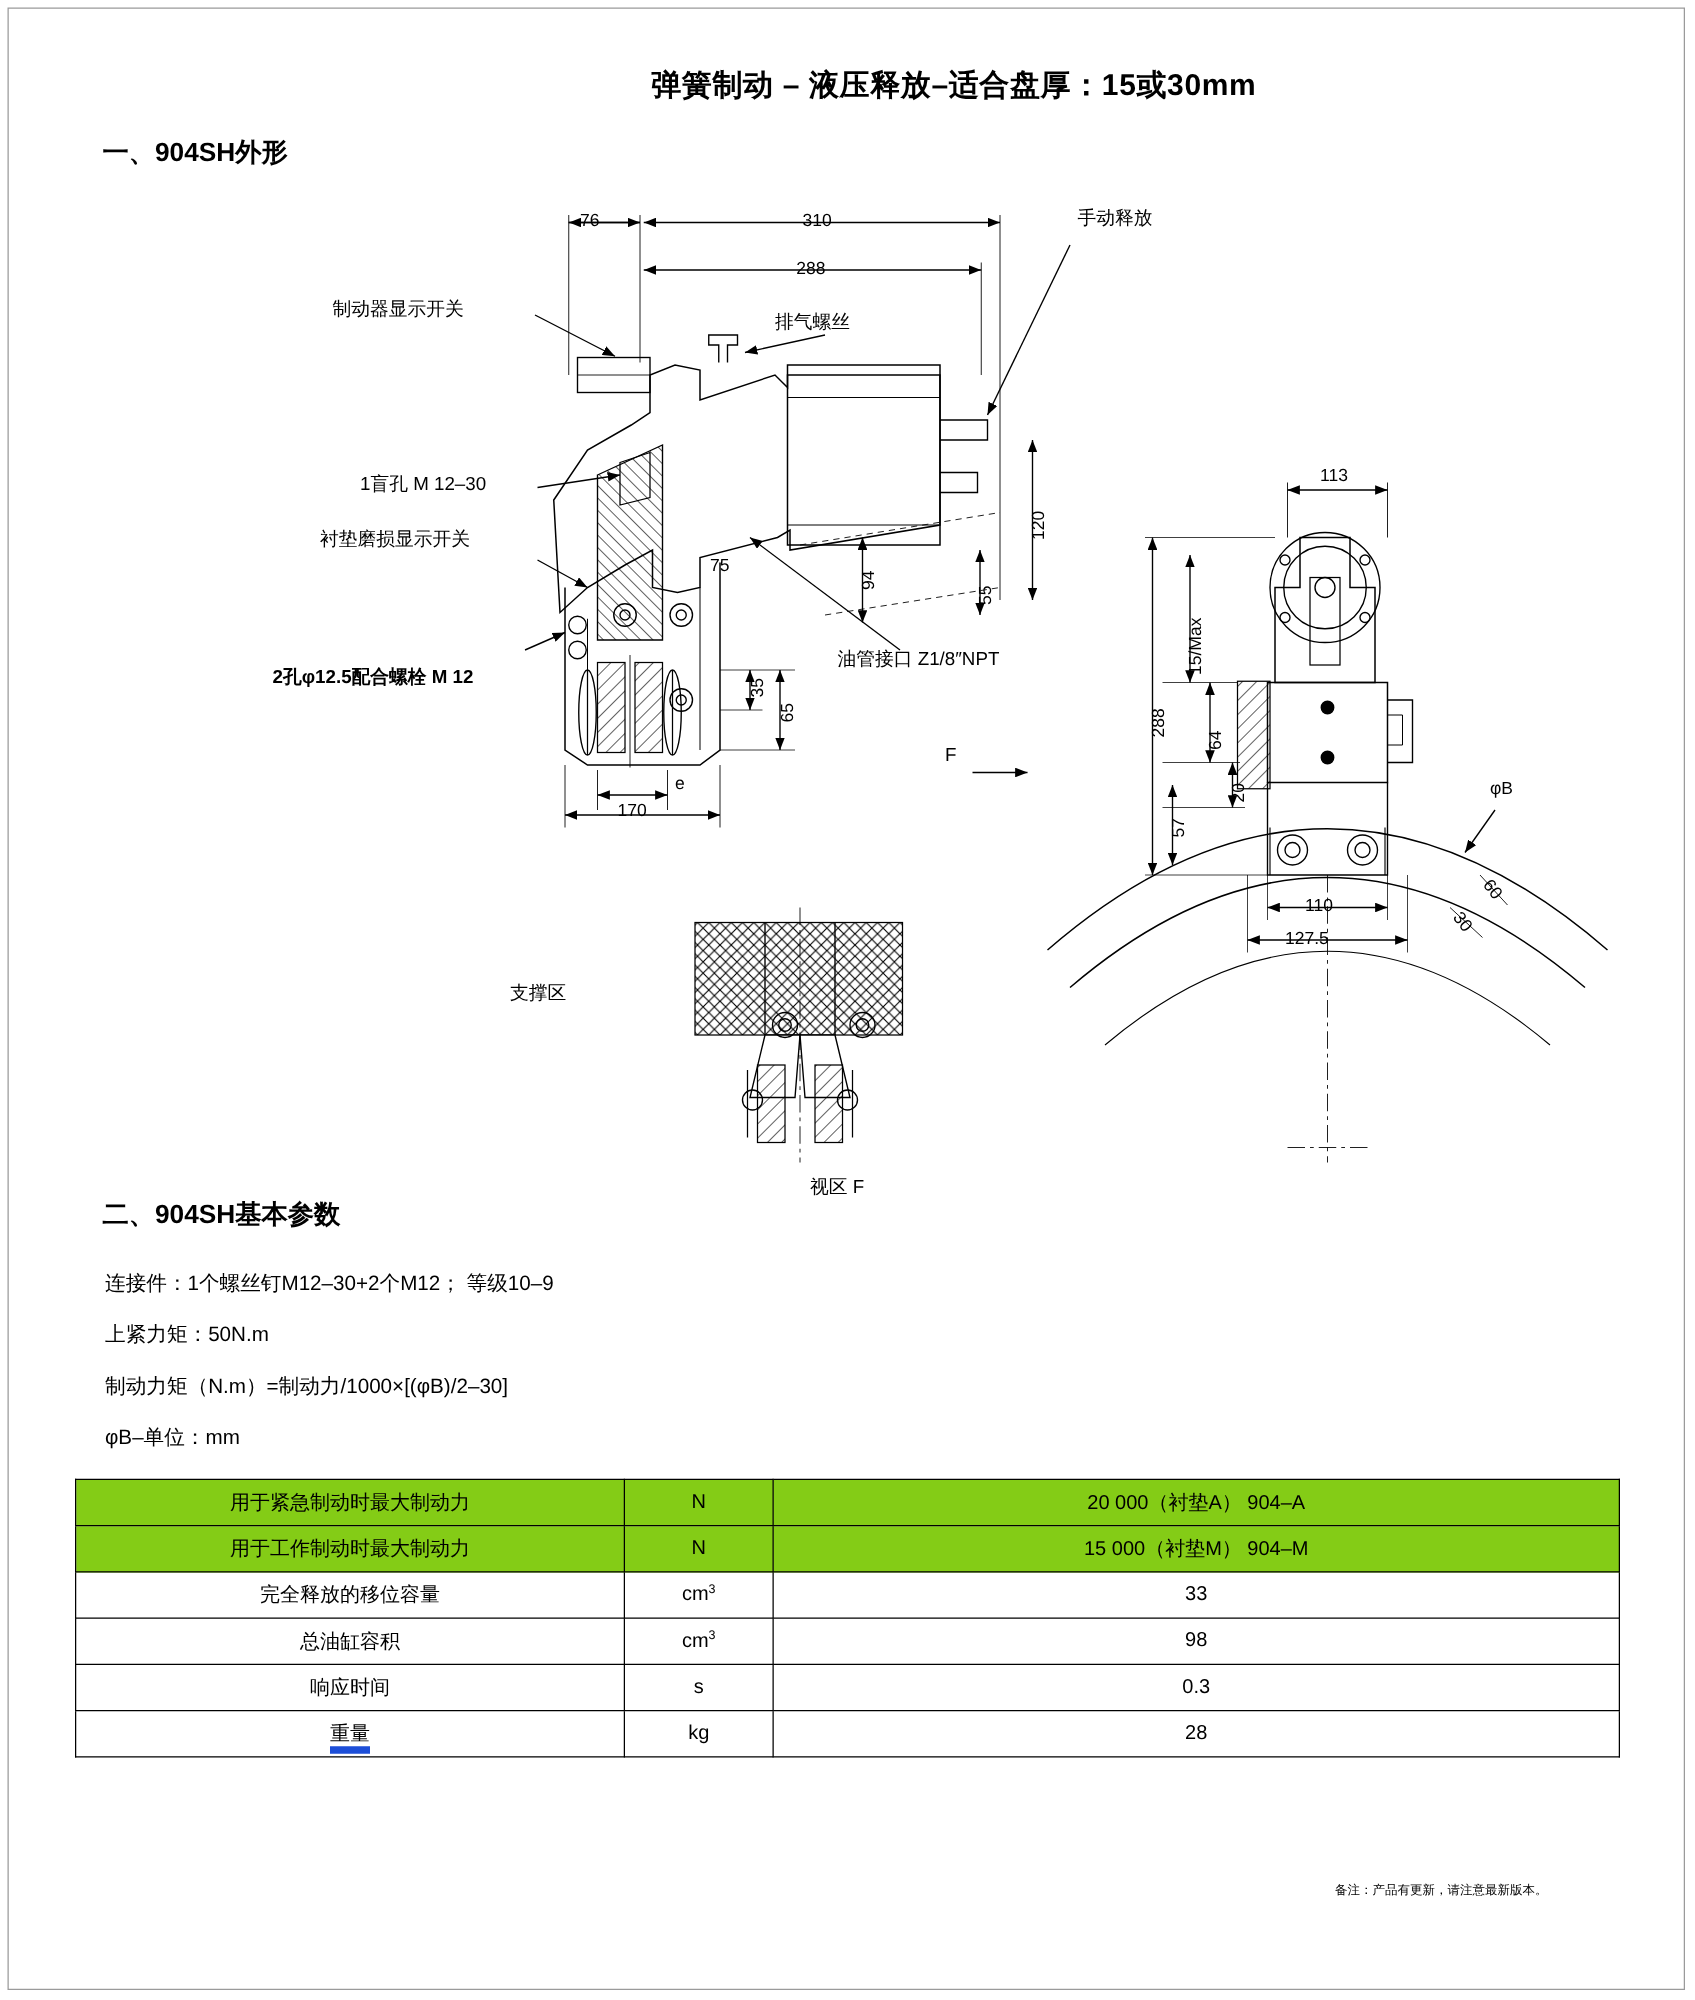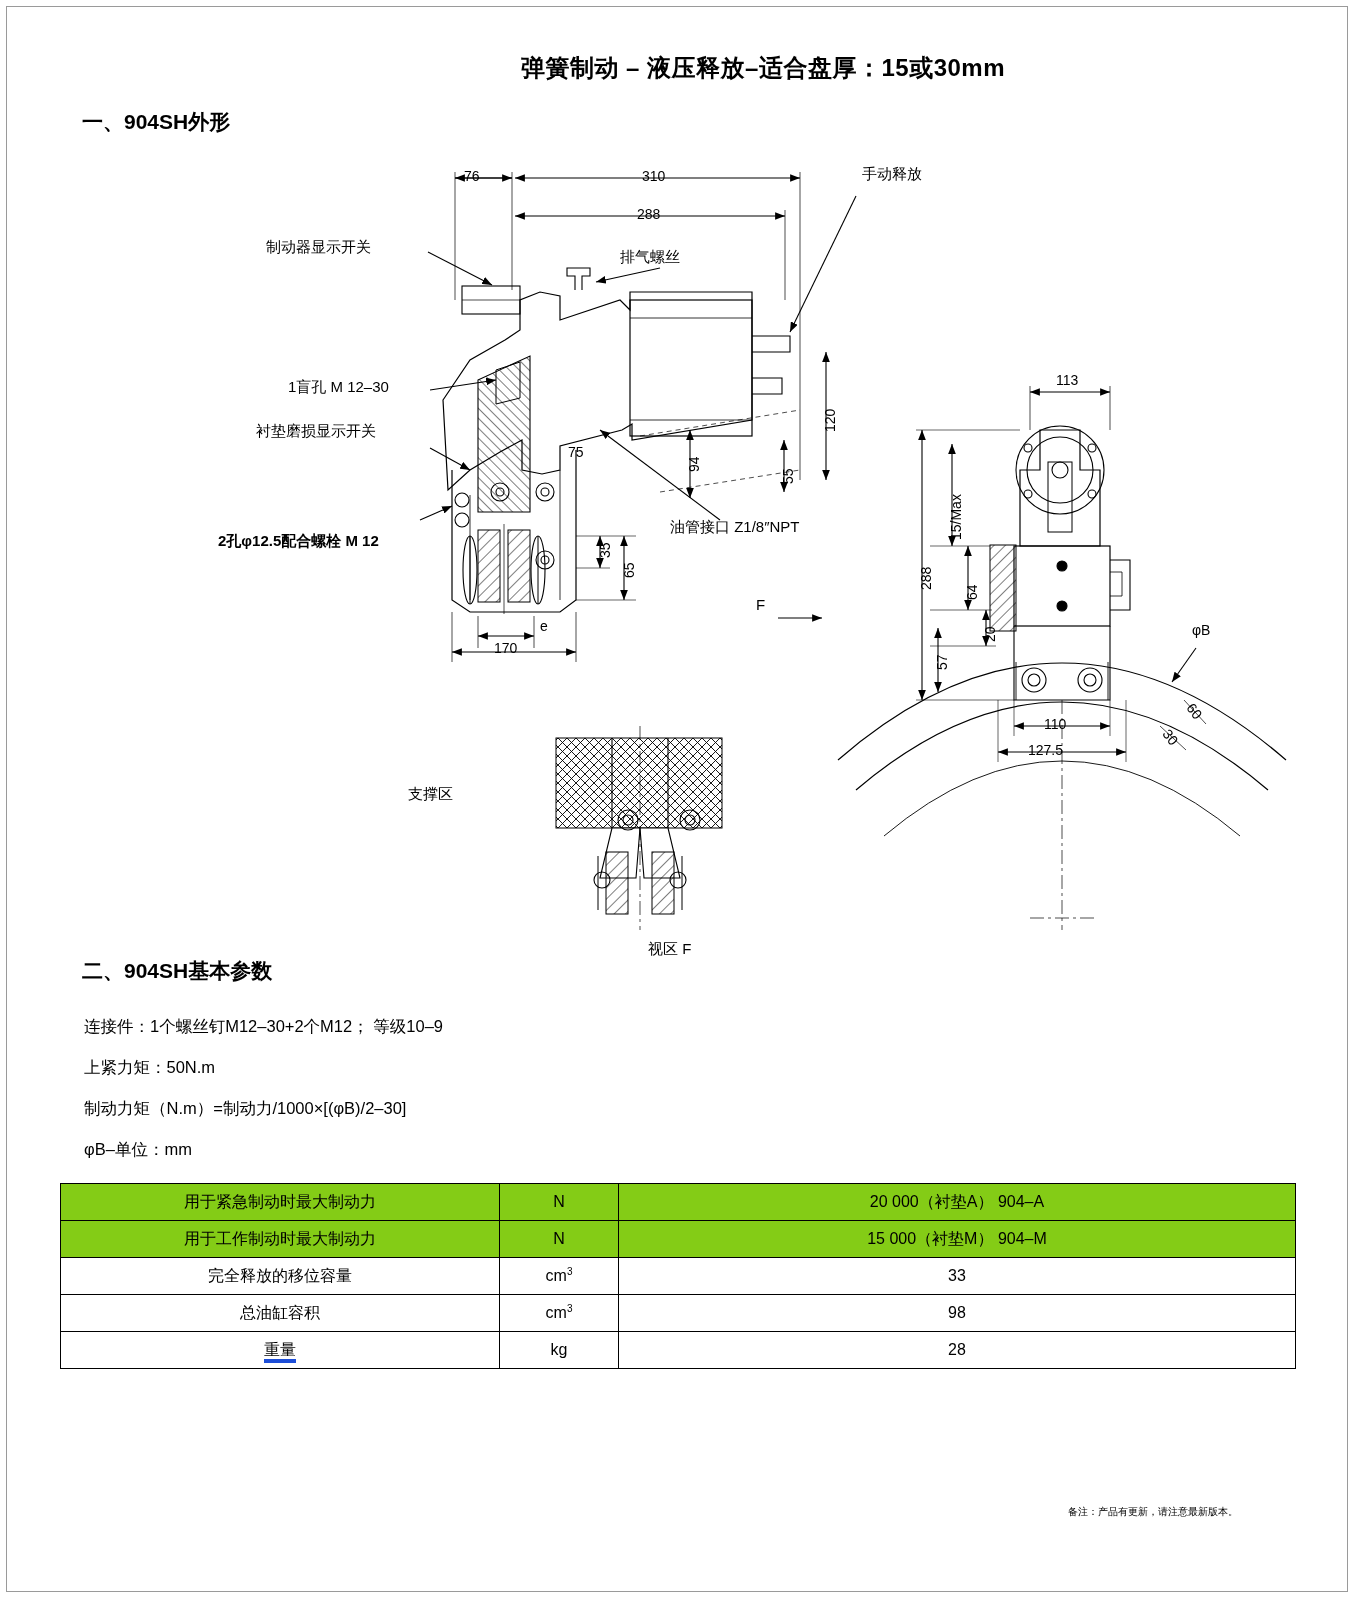--- a/index.html
+++ b/index.html
@@ -59,21 +59,21 @@
   table.spec td {
     border:1px solid #000;
     height:36px;
     text-align:center;
     padding:0 4px;
   }
   table.spec tr.shade td { background:#84cc16; }
   td.c1 { width:430px; }
   td.c2 { width:110px; }
   td.c3 { }
-  .underline-label { border-bottom:4px solid #1d4ed8; padding-bottom:1px; }
+  .underline-label { border-bottom:6px solid #1d4ed8; padding-bottom:1px; }
   sup { font-size:10px; vertical-align:super; }
 
   .footnote {
     position:absolute; right:118px; top:1505px;
     font-size:10px; white-space:nowrap;
   }
 </style>
 </head>
 <body>
 
@@ -311,20 +311,25 @@
       <td class="c1">完全释放的移位容量</td>
       <td class="c2"><span>cm</span><sup>3</sup></td>
       <td class="c3">33</td>
     </tr>
     <tr>
       <td class="c1">总油缸容积</td>
       <td class="c2"><span>cm</span><sup>3</sup></td>
       <td class="c3">98</td>
     </tr>
     <tr>
+      <td class="c1">响应时间</td>
+      <td class="c2">s</td>
+      <td class="c3">0.3</td>
+    </tr>
+    <tr>
       <td class="c1"><span class="underline-label">重量</span></td>
       <td class="c2">kg</td>
       <td class="c3">28</td>
     </tr>
   </tbody>
 </table>
 
 <div class="footnote">备注：产品有更新，请注意最新版本。</div>
 
 </body></html>

